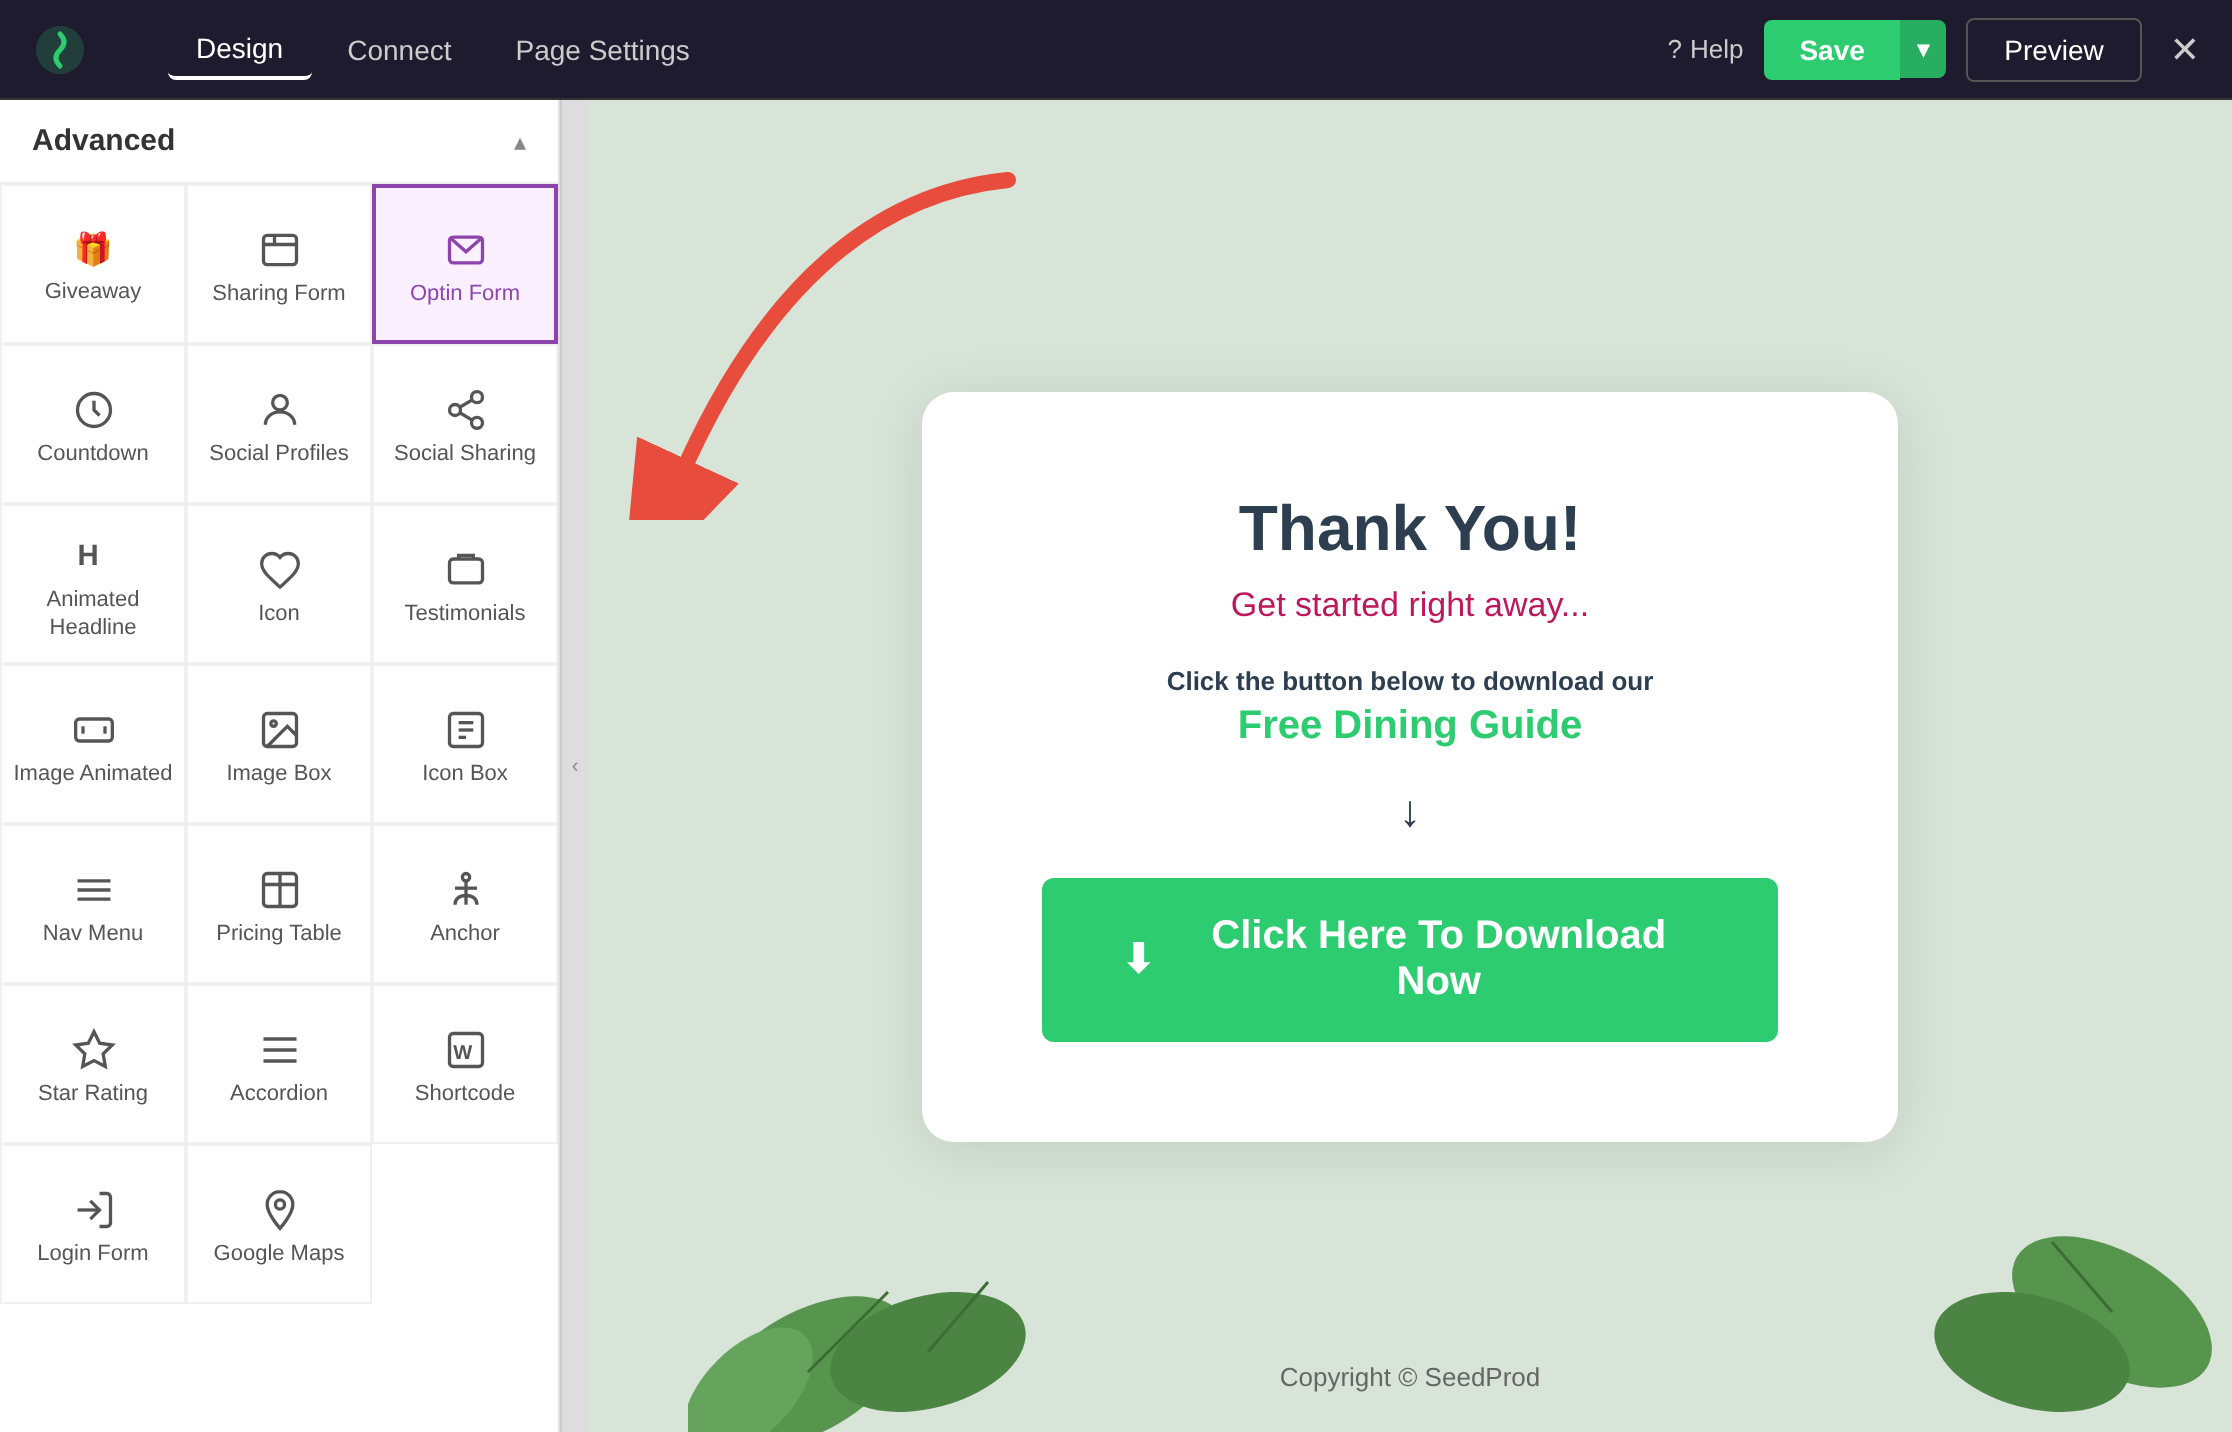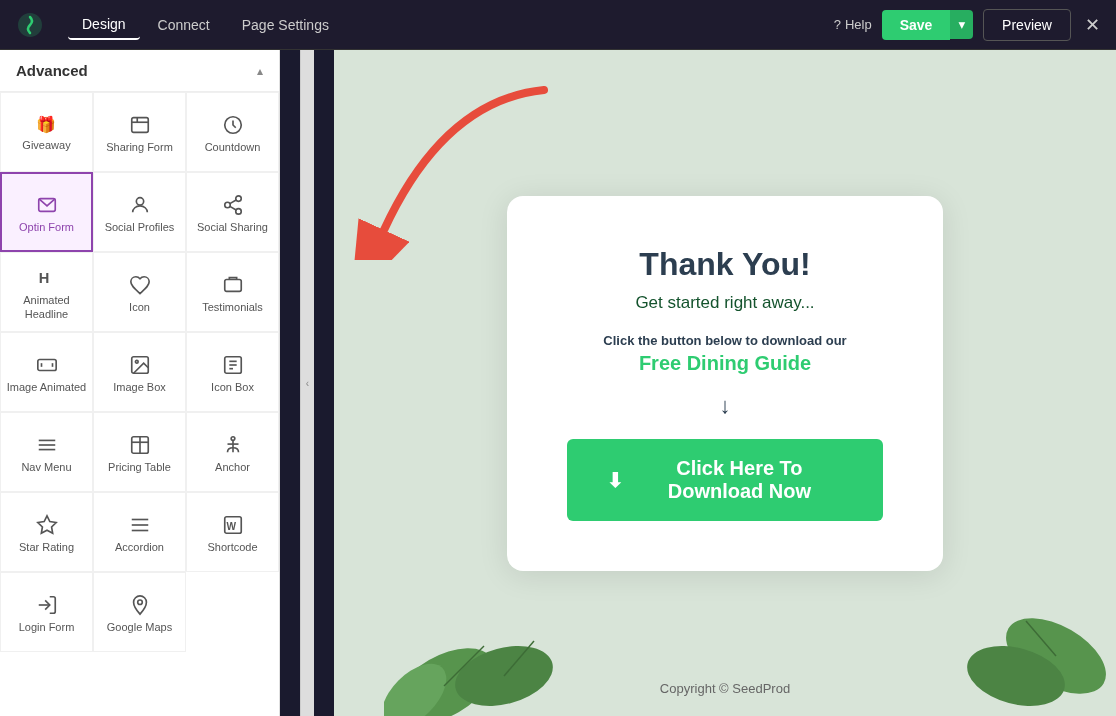--- a/index.html
+++ b/index.html
@@ -1,37 +1,37 @@
 <!DOCTYPE html>
 <html><head>
   <meta charset="utf-8">
   <style>
     * { box-sizing: border-box; margin: 0; padding: 0; }
     body { font-family: -apple-system, BlinkMacSystemFont, 'Segoe UI', sans-serif; background: #1a1a2e; overflow: hidden; width: 1116px; height: 716px; }
 
     
     .topnav {
-      display: flex; align-items: center; background: #1e1b2e; height: 50px; padding: 0 16px; gap: 24px; border-bottom: 1px solid #333;
+      display: flex; align-items: center; background: #1e1b2e; height: 50px; padding: 0 16px; gap: 40px; border-bottom: 1px solid #333;
     }
     .topnav-logo { width: 28px; height: 28px; }
     .topnav-tabs { display: flex; gap: 4px; }
     .topnav-tab {
       color: #ccc; font-size: 14px; font-weight: 500; padding: 6px 14px; border-radius: 4px; cursor: pointer; border: none; background: transparent;
     }
     .topnav-tab.active { color: #fff; border-bottom: 2px solid #fff; }
     .topnav-right { margin-left: auto; display: flex; align-items: center; gap: 10px; }
     .help-btn { color: #ccc; font-size: 13px; display: flex; align-items: center; gap: 4px; cursor: pointer; background: none; border: none; }
     .save-btn-group { display: flex; align-items: center; }
     .save-btn { background: #2ecc71; color: #fff; font-size: 14px; font-weight: 600; border: none; padding: 7px 18px; border-radius: 4px 0 0 4px; cursor: pointer; }
     .save-dropdown { background: #27ae60; color: #fff; border: none; padding: 7px 8px; border-radius: 0 4px 4px 0; cursor: pointer; }
     .preview-btn { background: transparent; color: #fff; border: 1px solid #555; padding: 7px 18px; border-radius: 4px; font-size: 14px; cursor: pointer; }
     .close-btn { color: #ccc; background: none; border: none; font-size: 18px; cursor: pointer; margin-left: 4px; }
 
     
-    .main-layout { display: flex; height: calc(716px - 50px); gap: 20px; }
+    .main-layout { display: flex; height: calc(716px - 50px); }
 
     
     .sidebar { width: 280px; background: #fff; border-right: 1px solid #e0e0e0; overflow-y: auto; flex-shrink: 0; }
     .sidebar-header { display: flex; justify-content: space-between; align-items: center; padding: 12px 16px; border-bottom: 1px solid #eee; }
     .sidebar-title { font-size: 15px; font-weight: 600; color: #333; }
     .sidebar-chevron { color: #888; font-size: 12px; }
     .widget-grid { display: grid; grid-template-columns: repeat(3, 1fr); gap: 0; }
     .widget-item {
       display: flex; flex-direction: column; align-items: center; justify-content: center;
       padding: 12px 4px 8px; border: 1px solid #f0f0f0; cursor: pointer; min-height: 80px;
@@ -51,25 +51,25 @@
       flex: 1; background: #d8e4d8; display: flex; align-items: center; justify-content: center; position: relative; overflow: hidden;
     }
 
     
     .red-arrow {
       position: absolute; top: 30px; left: -10px; z-index: 10;
     }
 
     
     .page-card {
-      background: #fff; border-radius: 16px; width: 436px; padding: 50px 60px 50px; text-align: center;
+      background: #fff; border-radius: 16px; width: 488px; padding: 50px 60px 50px; text-align: center;
       box-shadow: 0 4px 30px rgba(0,0,0,0.1); position: relative; z-index: 5;
     }
     .card-title { font-size: 32px; font-weight: 700; color: #2c3e50; margin-bottom: 10px; }
-    .card-subtitle { font-size: 17px; color: #14532d; margin-bottom: 20px; }
+    .card-subtitle { font-size: 17px; color: #be185d; margin-bottom: 20px; }
     .card-body-text { font-size: 13px; font-weight: 600; color: #2c3e50; margin-bottom: 4px; }
     .card-link { font-size: 20px; color: #2ecc71; font-weight: 700; margin-bottom: 18px; display: block; }
     .card-arrow { font-size: 22px; color: #2c3e50; margin-bottom: 20px; display: block; }
     .download-btn {
       background: #2ecc71; color: #fff; border: none; border-radius: 6px; font-size: 20px;
       font-weight: 700; padding: 18px 40px; cursor: pointer; width: 100%; display: flex; align-items: center; justify-content: center; gap: 12px;
     }
     .download-icon { font-size: 20px; }
 
     
@@ -131,37 +131,37 @@
         <div class="widget-item">
     <span style="display:flex;align-items:center;justify-content:center;margin-bottom:4px">
             <svg width="22" height="22" viewBox="0 0 24 24" fill="none" stroke="#555" stroke-width="1.8">
               <rect x="3" y="4" width="18" height="16" rx="2"></rect>
               <line x1="3" y1="9" x2="21" y2="9"></line>
               <line x1="9" y1="4" x2="9" y2="9"></line>
             </svg>
           </span>
     <span class="widget-label">Sharing Form</span>
   </div>
-        <div class="widget-item">
-    <span style="display:flex;align-items:center;justify-content:center;margin-bottom:4px">
-            <svg width="22" height="22" viewBox="0 0 24 24" fill="none" stroke="#555" stroke-width="1.8">
-              <circle cx="12" cy="12" r="9"></circle>
-              <polyline points="12,7 12,12 15,15"></polyline>
-            </svg>
-          </span>
-    <span class="widget-label">Countdown</span>
-  </div>
         <div class="widget-item highlighted">
     <span style="display:flex;align-items:center;justify-content:center;margin-bottom:4px">
             <svg width="22" height="22" viewBox="0 0 24 24" fill="none" stroke="#8e44ad" stroke-width="1.8">
               <rect x="3" y="5" width="18" height="14" rx="2"></rect>
               <polyline points="3,5 12,13 21,5"></polyline>
             </svg>
           </span>
     <span class="widget-label purple">Optin Form</span>
+  </div>
+        <div class="widget-item">
+    <span style="display:flex;align-items:center;justify-content:center;margin-bottom:4px">
+            <svg width="22" height="22" viewBox="0 0 24 24" fill="none" stroke="#555" stroke-width="1.8">
+              <circle cx="12" cy="12" r="9"></circle>
+              <polyline points="12,7 12,12 15,15"></polyline>
+            </svg>
+          </span>
+    <span class="widget-label">Countdown</span>
   </div>
         <div class="widget-item">
     <span style="display:flex;align-items:center;justify-content:center;margin-bottom:4px">
             <svg width="22" height="22" viewBox="0 0 24 24" fill="none" stroke="#555" stroke-width="1.8">
               <circle cx="12" cy="8" r="4"></circle>
               <path d="M4 20c0-4 3.6-7 8-7s8 3 8 7"></path>
             </svg>
           </span>
     <span class="widget-label">Social Profiles</span>
   </div>

